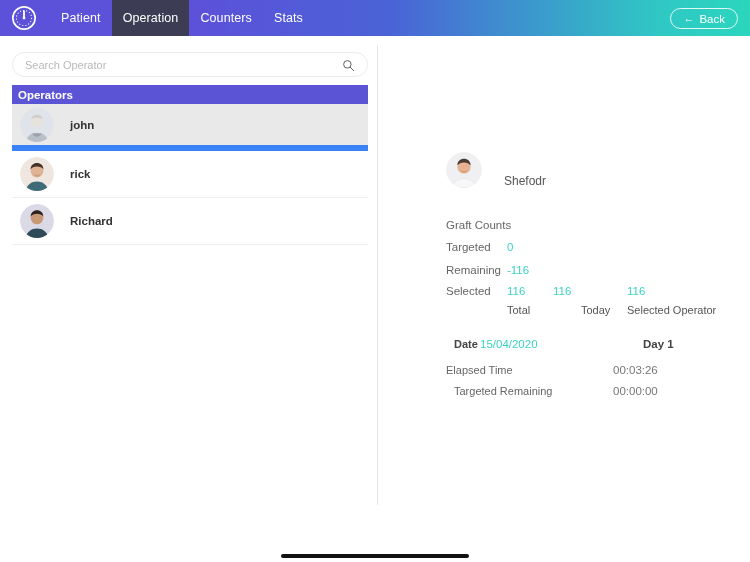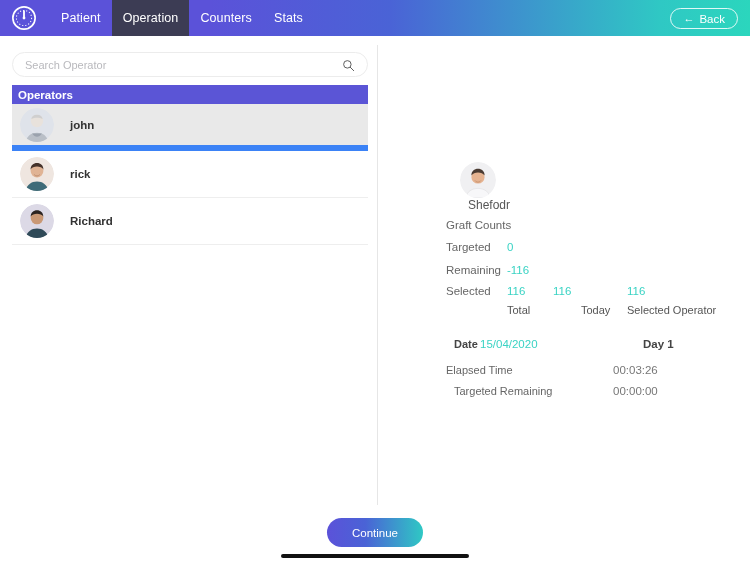--- a/index.html
+++ b/index.html
@@ -77,21 +77,21 @@
 
   
   .divider {
     position: absolute; left: 377px; top: 45px; width: 1px; height: 460px;
     background: #e6e6e6;
   }
 
   
   .rightpanel { position: absolute; left: 378px; top: 36px; width: 372px; height: 526px; }
 
-  .profile { position: absolute; left: 68px; top: 126px; display: flex; align-items: center; flex-direction: column; }
+  .profile { position: absolute; left: 68px; top: 116px; display: flex; align-items: flex-end; }
   .profile .avatar { width: 36px; height: 36px; }
   .profile .avatar svg { width: 36px; height: 36px; }
   .profile .pname { margin-left: 22px; font-size: 12px; color: #555; }
 
   .section-title {
     position: absolute; left: 68px; top: 183px; font-size: 11.5px; color: #666;
   }
 
   .grid-label { position: absolute; left: 68px; font-size: 11.5px; color: #666; }
   .val { position: absolute; font-size: 11.5px; color: #3ad3c4; }
@@ -268,16 +268,15 @@
     <div class="dt-value date-row day-value">Day 1</div>
 
     <div class="dt-label elapsed-row" style="left:60px;">Elapsed Time</div>
     <div class="dt-value elapsed-row time-value">00:03:26</div>
 
     <div class="dt-label estrem-row" style="left:68px;">Targeted Remaining</div>
     <div class="dt-value estrem-row time-value">00:00:00</div>
 
   </div>
 
-  <button class="continue">Continue</button>
   <div class="homebar"></div>
 
 </div>
 
 </body></html>

